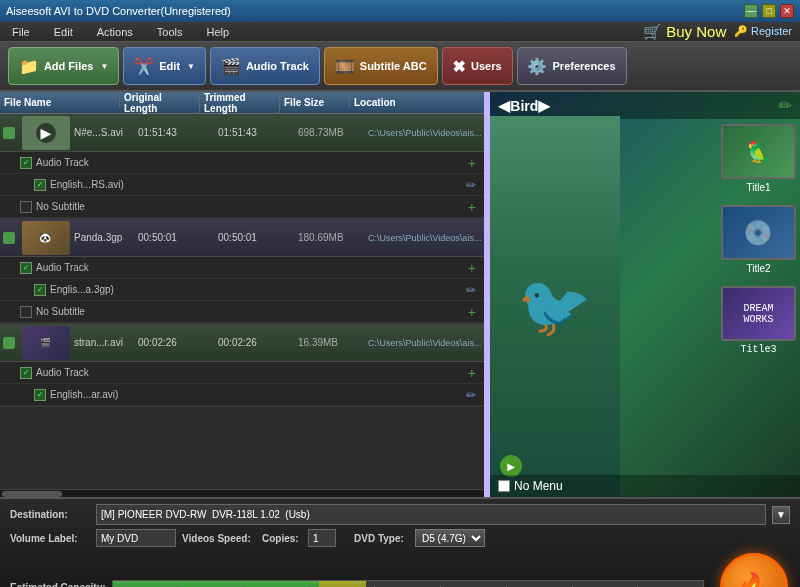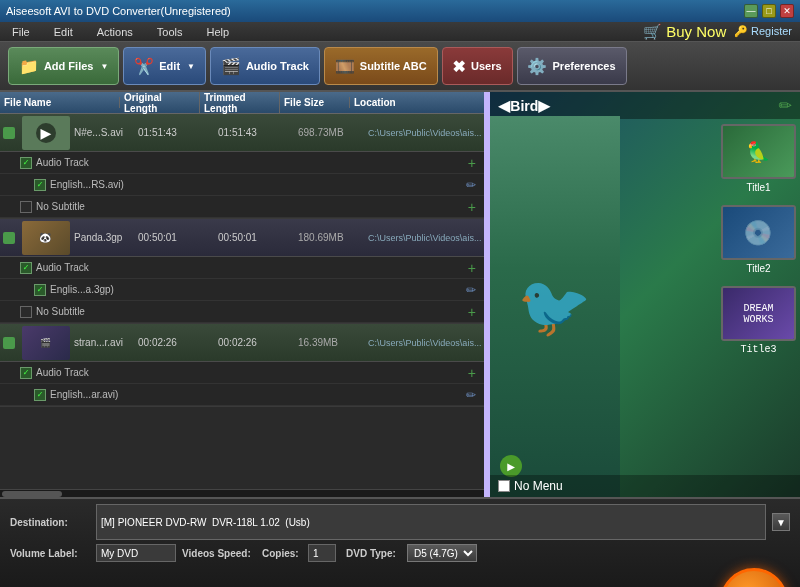--- a/index.html
+++ b/index.html
@@ -561,30 +561,30 @@
         <div class="no-menu-check"></div>
         <span class="no-menu-label">No Menu</span>
       </div>
     </div>
   </div>
 </div>
 
 <div class="bottom-panel" style="position:relative;">
   <div class="bottom-row">
     <span class="bottom-label">Destination:</span>
-    <input class="bottom-input dest-input" type="text" style="background: rgb(58, 58, 58); border: 1px solid rgb(102, 102, 102); color: white; font-size: 10px; padding: 2px 4px; height: 36px; flex: 1 1 0%;" value="[M] PIONEER DVD-RW  DVR-118L 1.02  (Usb)">
+    <input class="bottom-input dest-input" type="text" style="background: rgb(58, 58, 58); border: 1px solid rgb(102, 102, 102); color: white; font-size: 10px; padding: 2px 4px; height: 21px; flex: 1 1 0%;" value="[M] PIONEER DVD-RW  DVR-118L 1.02  (Usb)">
     <div class="dest-dropdown">▼</div>
   </div>
   <div class="bottom-row">
     <span class="bottom-label">Volume Label:</span>
     <input class="bottom-input small-input" type="text" style="background: rgb(58, 58, 58); border: 1px solid rgb(102, 102, 102); color: white; font-size: 10px; padding: 2px 4px; height: 18px; width: 80px;" value="My DVD">
     <span class="bottom-label" style="min-width:70px;">Videos Speed:</span>
     <span class="bottom-label" style="min-width:40px; margin-left:4px;">Copies:</span>
     <input class="bottom-input copies-input" type="text" style="background: rgb(58, 58, 58); border: 1px solid rgb(102, 102, 102); color: white; font-size: 10px; padding: 2px 4px; height: 18px; width: 28px;" value="1">
-    <span class="bottom-label" style="min-width:55px; margin-left:4px;">DVD Type:</span>
+    <span class="bottom-label" style="min-width:55px; margin-left:12px;">DVD Type:</span>
     <select class="dvd-type-select" style="background:linear-gradient(to bottom,#5a5a5a,#3a3a3a);border:1px solid #777;color:white;font-size:10px;height:18px;padding:0 2px;">
       <option>D5 (4.7G)</option>
     </select>
   </div>
   <div class="capacity-row">
     <span class="bottom-label">Estimated Capacity:</span>
     <div class="capacity-bar-container">
       <div class="capacity-segments">
         <div class="cap-green" style="width:35%;"></div>
         <div class="cap-yellow" style="width:8%;"></div>

